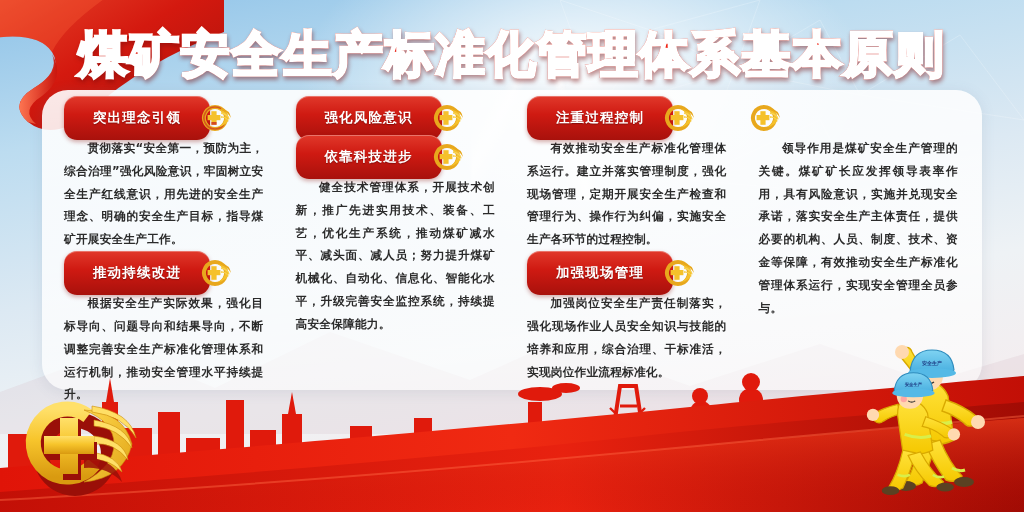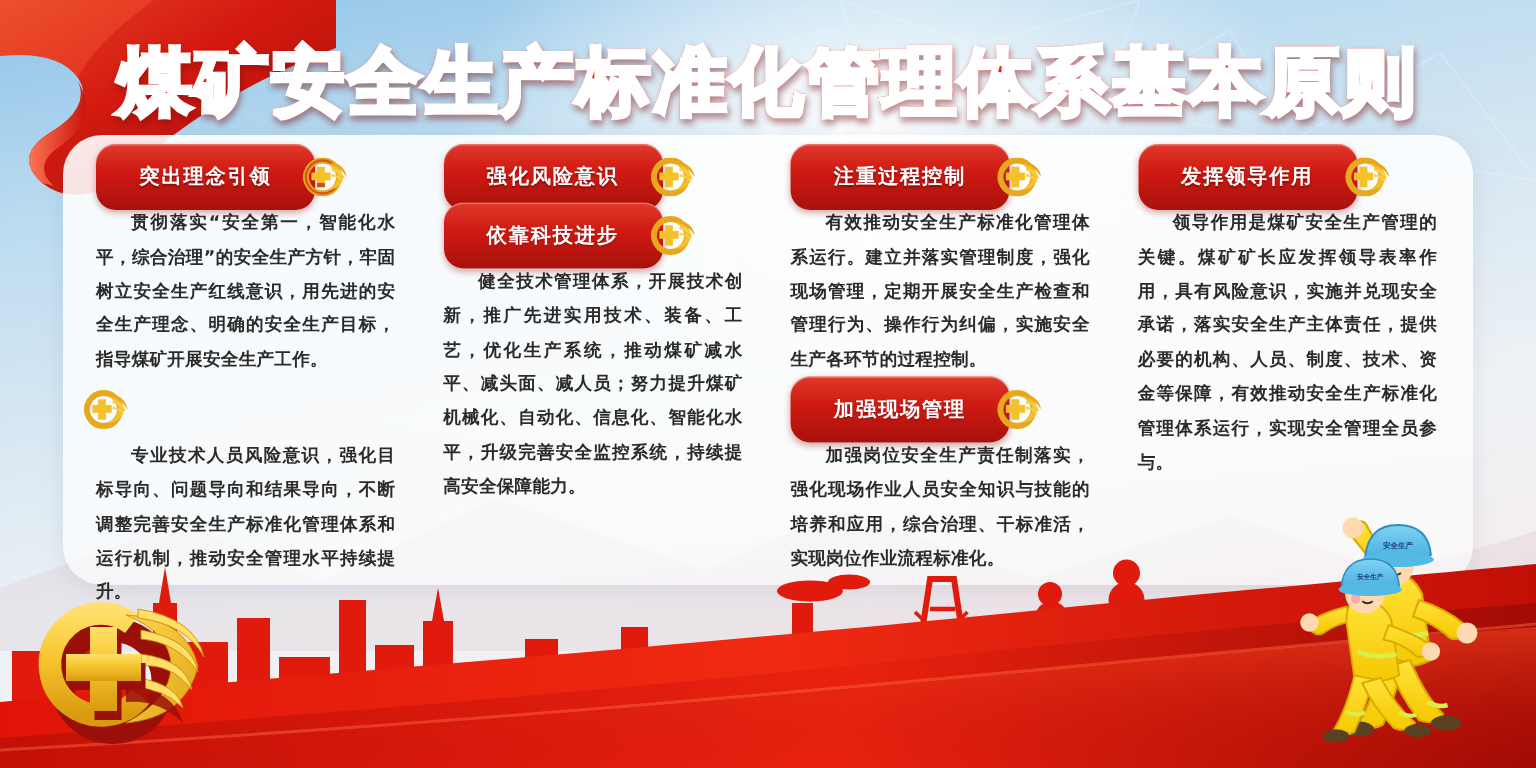--- a/index.html
+++ b/index.html
@@ -159,34 +159,37 @@
             <path d="M20 4 q9 1 11 9 q-2 8 -11 9 q7-4 7-9 q0-5 -7-9z" fill="#f5c12b"></path>
             <path d="M23 3 q9 2 10 10 q-4-7 -10-8z" fill="#e8a81d"></path>
             <path d="M23 7 q8 2 9 8 q-4-6 -9-6z" fill="#f7d154"></path>
             <path d="M23 11 q7 1 8 6 q-4-5 -8-4z" fill="#f7d154"></path>
             <rect x="13.4" y="6.2" width="5.2" height="13.6" fill="#f5c12b"></rect>
             <rect x="9.6" y="10" width="12.8" height="5.2" fill="#f5c12b"></rect>
             <rect x="13.4" y="17" width="5.2" height="2.8" fill="#c4161c" opacity=".7"></rect>
           </g>
         </svg>
       </div>
-      <p class="para">贯彻落实“安全第一，智能化水平，综合治理”的安全生产方针，牢固树立安全生产红线意识，用先进的安全生产理念、明确的安全生产目标，指导煤矿开展安全生产工作。</p>
-
-      <div class="badge">
-        <svg class="emblem-sm" viewBox="0 0 34 26">
-          <path d="M17 2 a11 11 0 1 0 0.01 0" fill="none" stroke="#e8a81d" stroke-width="4"></path>
-          <path d="M20 4 q9 1 11 9 q-2 8 -11 9 q7-4 7-9 q0-5 -7-9z" fill="#f5c12b"></path>
-          <path d="M23 3 q9 2 10 10 q-4-7 -10-8z" fill="#e8a81d"></path>
-          <path d="M23 7 q8 2 9 8 q-4-6 -9-6z" fill="#f7d154"></path>
-          <path d="M23 11 q7 1 8 6 q-4-5 -8-4z" fill="#f7d154"></path>
-          <rect x="13.4" y="6.2" width="5.2" height="13.6" fill="#f5c12b"></rect>
-          <rect x="9.6" y="10" width="12.8" height="5.2" fill="#f5c12b"></rect>
-        </svg>
-      </div>
-      <p class="para">专业技术人员风险意识，强化目标导向、问题导向和结果导向，不断调整完善安全生产标准化管理体系和运行机制，推动安全管理水平持续提升。</p>
+      <p class="para">贯彻落实“安全第一，预防为主，综合治理”强化风险意识，牢固树立安全生产红线意识，用先进的安全生产理念、明确的安全生产目标，指导煤矿开展安全生产工作。</p>
+
+      <div class="badge">
+        <div class="badge-pill">
+          <span>推动持续改进</span>
+        </div>
+        <svg class="emblem-sm" viewBox="0 0 34 26">
+          <path d="M17 2 a11 11 0 1 0 0.01 0" fill="none" stroke="#e8a81d" stroke-width="4"></path>
+          <path d="M20 4 q9 1 11 9 q-2 8 -11 9 q7-4 7-9 q0-5 -7-9z" fill="#f5c12b"></path>
+          <path d="M23 3 q9 2 10 10 q-4-7 -10-8z" fill="#e8a81d"></path>
+          <path d="M23 7 q8 2 9 8 q-4-6 -9-6z" fill="#f7d154"></path>
+          <path d="M23 11 q7 1 8 6 q-4-5 -8-4z" fill="#f7d154"></path>
+          <rect x="13.4" y="6.2" width="5.2" height="13.6" fill="#f5c12b"></rect>
+          <rect x="9.6" y="10" width="12.8" height="5.2" fill="#f5c12b"></rect>
+        </svg>
+      </div>
+      <p class="para">根据安全生产实际效果，强化目标导向、问题导向和结果导向，不断调整完善安全生产标准化管理体系和运行机制，推动安全管理水平持续提升。</p>
     </div>
 
     <div class="col c2">
       <div class="badge">
         <div class="badge-pill">
           <span>强化风险意识</span>
         </div>
         <svg class="emblem-sm" viewBox="0 0 34 26">
           <path d="M17 2 a11 11 0 1 0 0.01 0" fill="none" stroke="#e8a81d" stroke-width="4"></path>
           <path d="M20 4 q9 1 11 9 q-2 8 -11 9 q7-4 7-9 q0-5 -7-9z" fill="#f5c12b"></path>
@@ -244,23 +247,20 @@
           <path d="M23 11 q7 1 8 6 q-4-5 -8-4z" fill="#f7d154"></path>
           <rect x="13.4" y="6.2" width="5.2" height="13.6" fill="#f5c12b"></rect>
           <rect x="9.6" y="10" width="12.8" height="5.2" fill="#f5c12b"></rect>
         </svg>
       </div>
       <p class="para">加强岗位安全生产责任制落实，强化现场作业人员安全知识与技能的培养和应用，综合治理、干标准活，实现岗位作业流程标准化。</p>
     </div>
 
     <div class="col c4">
       <div class="badge">
-        <div class="badge-pill">
-          <span>发挥领导作用</span>
-        </div>
         <svg class="emblem-sm" viewBox="0 0 34 26">
           <path d="M17 2 a11 11 0 1 0 0.01 0" fill="none" stroke="#e8a81d" stroke-width="4"></path>
           <path d="M20 4 q9 1 11 9 q-2 8 -11 9 q7-4 7-9 q0-5 -7-9z" fill="#f5c12b"></path>
           <path d="M23 3 q9 2 10 10 q-4-7 -10-8z" fill="#e8a81d"></path>
           <path d="M23 7 q8 2 9 8 q-4-6 -9-6z" fill="#f7d154"></path>
           <path d="M23 11 q7 1 8 6 q-4-5 -8-4z" fill="#f7d154"></path>
           <rect x="13.4" y="6.2" width="5.2" height="13.6" fill="#f5c12b"></rect>
           <rect x="9.6" y="10" width="12.8" height="5.2" fill="#f5c12b"></rect>
         </svg>
       </div>

